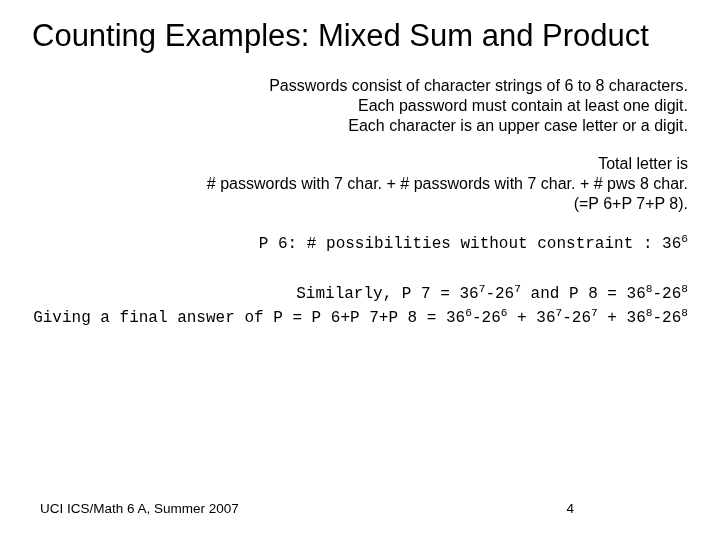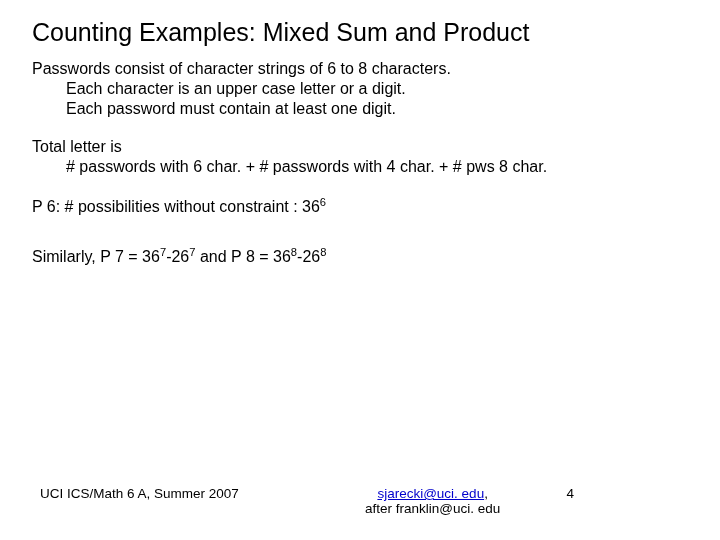--- a/index.html
+++ b/index.html
@@ -10,30 +10,31 @@
     font-family: Arial, Helvetica, sans-serif;
     color: #000;
     background: #fff;
     position: relative;
     box-sizing: border-box;
   }
   .slide {
     padding: 18px 32px 0 32px;
   }
   h1 {
-    font-size: 25px;
+    font-size: 31px;
     font-weight: normal;
-    margin: 0 0 12px 0;
+    margin: 0 0 22px 0;
   }
   .body-text {
     font-size: 16px;
     line-height: 1.25;
   }
   .para {
     margin-bottom: 18px;
+    text-align: right;
   }
   .indent {
     padding-left: 34px;
     display: block;
   }
   sup {
     font-size: 0.7em;
     vertical-align: super;
     line-height: 0;
   }
@@ -64,38 +65,36 @@
 </head>
 <body>
 
 <div class="slide">
   <h1>Counting Examples: Mixed Sum and Product</h1>
 
   <div class="body-text">
 
     <div class="para">
       <span>Passwords consist of character strings of 6 to 8 characters.</span><br>
+      <span class="indent">Each password must contain at least one digit.</span>
       <span class="indent">Each character is an upper case letter or a digit.</span>
-      <span class="indent">Each password must contain at least one digit.</span>
     </div>
 
     <div class="para">
       <span>Total letter is</span><br>
-      <span class="indent"># passwords with 6 char. + # passwords with 4 char. + # pws 8 char.</span>
+      <span class="indent"># passwords with 7 char. + # passwords with 7 char. + # pws 8 char.</span>
+      <span class="indent">(=P 6+P 7+P 8).</span>
     </div>
 
-    <div class="para" style="line-height:1.55;">
+    <div class="para" style="line-height:1.55;font-family:Liberation Mono, monospace;">
       <span><span>P 6: # possibilities without constraint : 36</span><sup>6</sup></span><br>
       <br>
       <span><span>Similarly, P 7 = 36</span><sup>7</sup><span>-26</span><sup>7</sup><span> and P 8 = 36</span><sup>8</sup><span>-26</span><sup>8</sup></span><br>
+      <span><span>Giving a final answer of P = P 6+P 7+P 8 = 36</span><sup>6</sup><span>-26</span><sup>6</sup><span> + 36</span><sup>7</sup><span>-26</span><sup>7</sup><span> + 36</span><sup>8</sup><span>-26</span><sup>8</sup></span>
     </div>
 
   </div>
 </div>
 
 <div class="footer">
   <div class="footer-left">UCI ICS/Math 6 A, Summer 2007</div>
-  <div class="footer-center">
-    <a class="email">sjarecki@uci. edu</a><span>,</span><br>
-    <span>after franklin@uci. edu</span>
-  </div>
   <div class="footer-right">4</div>
 </div>
 
 </body></html>

